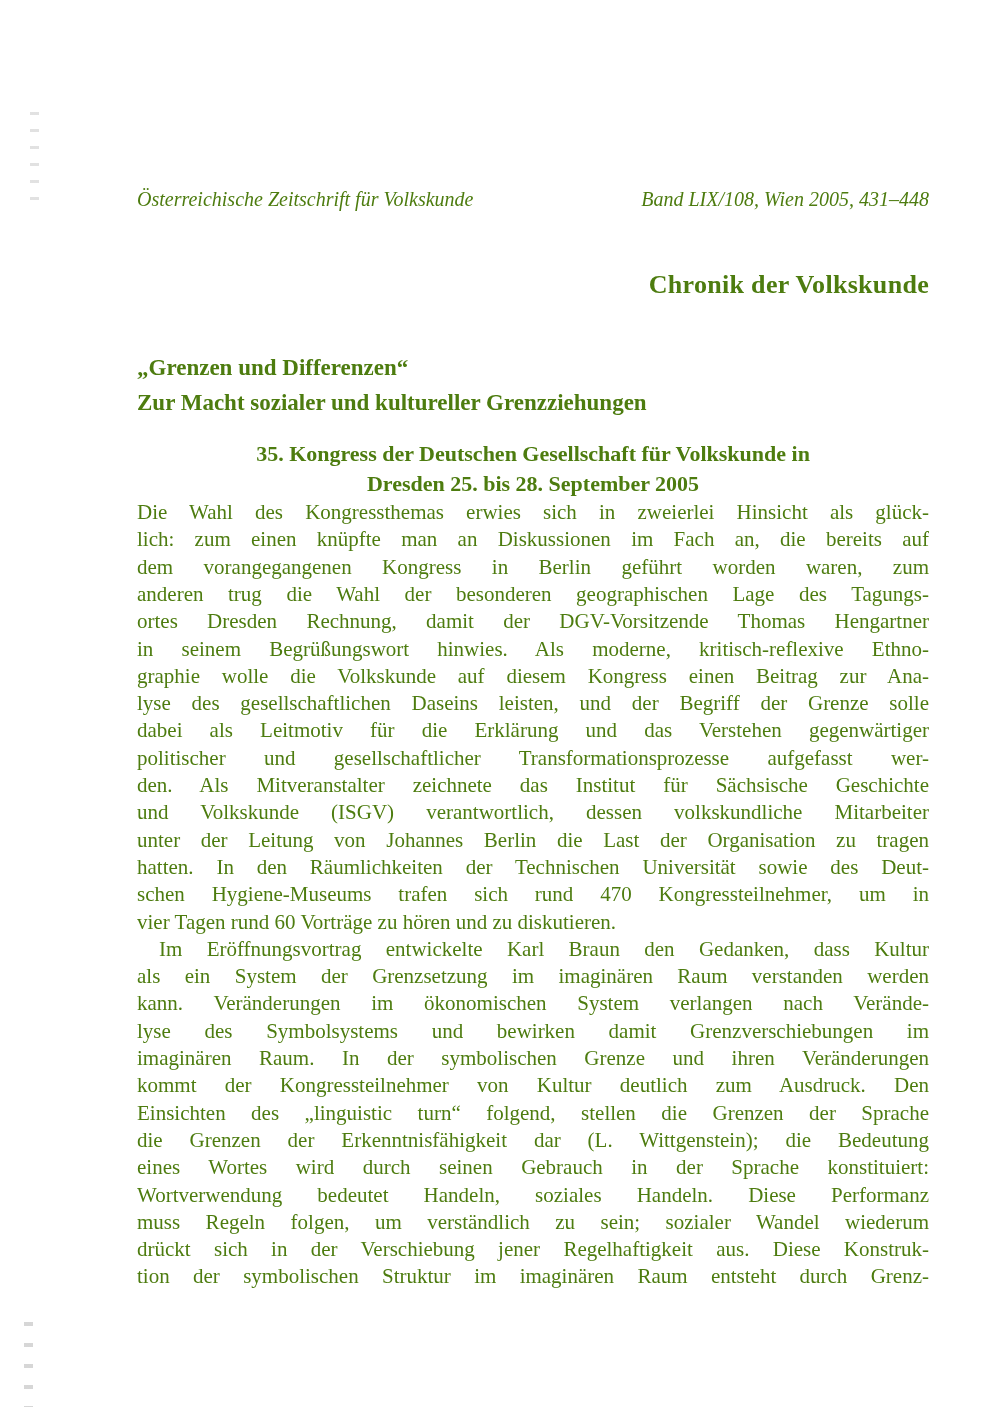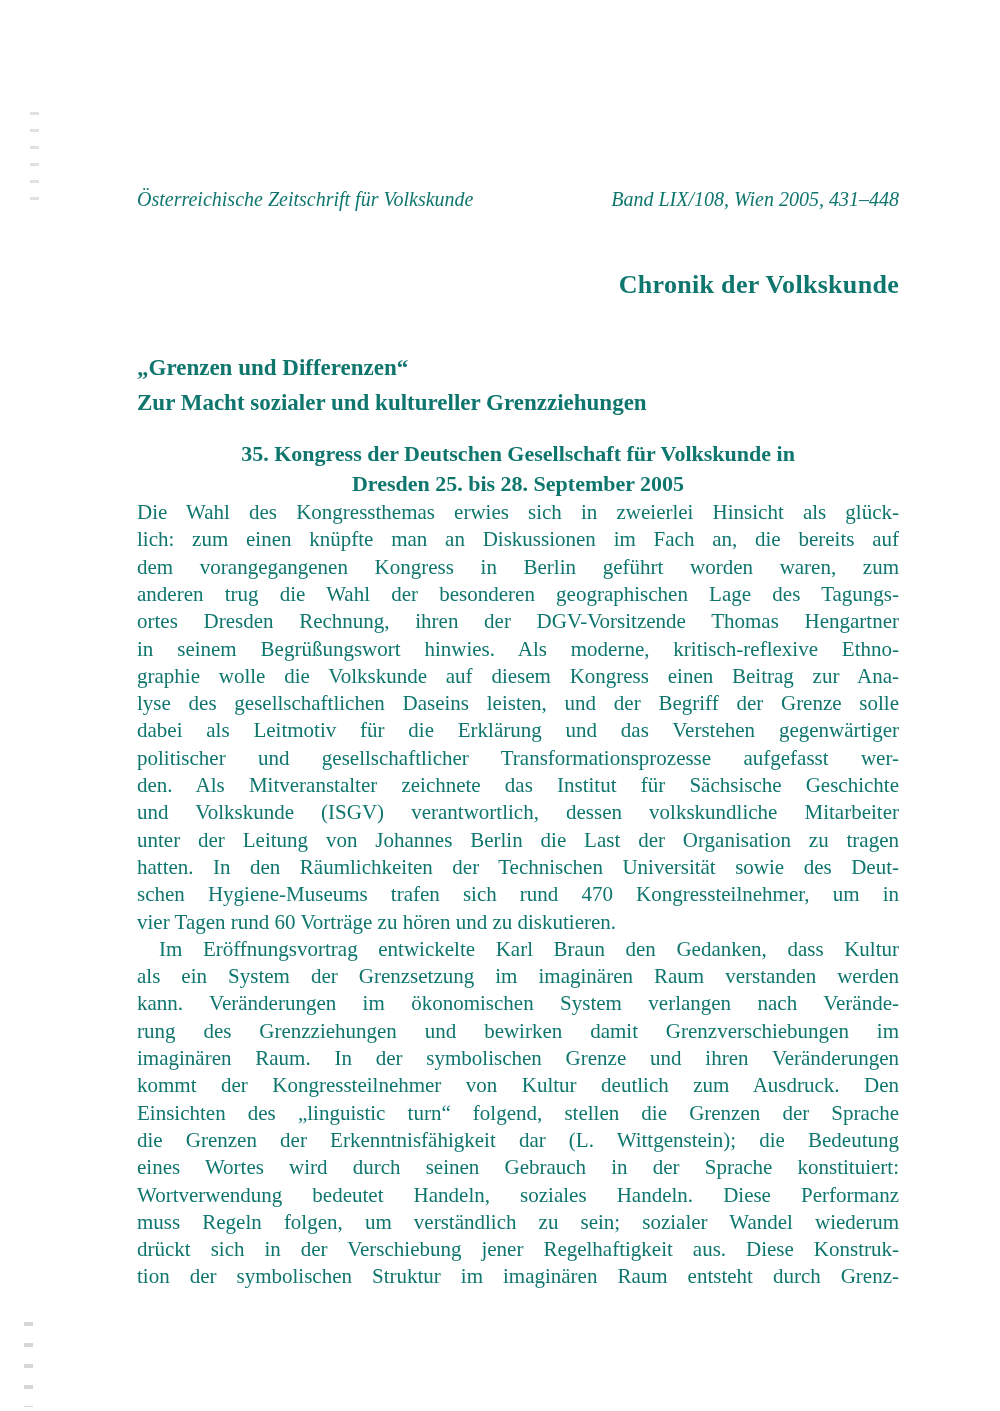--- a/index.html
+++ b/index.html
@@ -6,23 +6,23 @@
     margin: 0;
     padding: 0;
     background: #ffffff;
   }
   .page {
     position: relative;
     width: 1000px;
     height: 1411px;
     background: #ffffff;
     box-sizing: border-box;
-    padding: 186px 101px 0 137px;
+    padding: 186px 71px 0 137px;
     font-family: "Liberation Serif", "DejaVu Serif", serif;
-    color: #0f766e;
+    color: #4d7c0f;
     overflow: hidden;
   }
   
   .artifact-col {
     position: absolute;
     width: 9px;
     pointer-events: none;
   }
   .artifact-top {
     left: 30px;
@@ -115,38 +115,38 @@
     <div>35. Kongress der Deutschen Gesellschaft für Volkskunde in</div>
     <div>Dresden 25. bis 28. September 2005</div>
   </div>
 
   <main class="article-body">
       <div class="paragraph">
         <div class="line">Die Wahl des Kongressthemas erwies sich in zweierlei Hinsicht als glück-</div>
         <div class="line">lich: zum einen knüpfte man an Diskussionen im Fach an, die bereits auf</div>
         <div class="line">dem vorangegangenen Kongress in Berlin geführt worden waren, zum</div>
         <div class="line">anderen trug die Wahl der besonderen geographischen Lage des Tagungs-</div>
-        <div class="line">ortes Dresden Rechnung, ihren der DGV-Vorsitzende Thomas Hengartner</div>
+        <div class="line">ortes Dresden Rechnung, damit der DGV-Vorsitzende Thomas Hengartner</div>
         <div class="line">in seinem Begrüßungswort hinwies. Als moderne, kritisch-reflexive Ethno-</div>
         <div class="line">graphie wolle die Volkskunde auf diesem Kongress einen Beitrag zur Ana-</div>
         <div class="line">lyse des gesellschaftlichen Daseins leisten, und der Begriff der Grenze solle</div>
         <div class="line">dabei als Leitmotiv für die Erklärung und das Verstehen gegenwärtiger</div>
         <div class="line">politischer und gesellschaftlicher Transformationsprozesse aufgefasst wer-</div>
         <div class="line">den. Als Mitveranstalter zeichnete das Institut für Sächsische Geschichte</div>
         <div class="line">und Volkskunde (ISGV) verantwortlich, dessen volkskundliche Mitarbeiter</div>
         <div class="line">unter der Leitung von Johannes Berlin die Last der Organisation zu tragen</div>
         <div class="line">hatten. In den Räumlichkeiten der Technischen Universität sowie des Deut-</div>
         <div class="line">schen Hygiene-Museums trafen sich rund 470 Kongressteilnehmer, um in</div>
         <div class="line last">vier Tagen rund 60 Vorträge zu hören und zu diskutieren.</div>
       </div>
       <div class="paragraph">
         <div class="line indent">Im Eröffnungsvortrag entwickelte Karl Braun den Gedanken, dass Kultur</div>
         <div class="line">als ein System der Grenzsetzung im imaginären Raum verstanden werden</div>
         <div class="line">kann. Veränderungen im ökonomischen System verlangen nach Verände-</div>
-        <div class="line">rung des Grenzziehungen und bewirken damit Grenzverschiebungen im</div>
+        <div class="line">lyse des Symbolsystems und bewirken damit Grenzverschiebungen im</div>
         <div class="line">imaginären Raum. In der symbolischen Grenze und ihren Veränderungen</div>
         <div class="line">kommt der Kongressteilnehmer von Kultur deutlich zum Ausdruck. Den</div>
         <div class="line">Einsichten des „linguistic turn“ folgend, stellen die Grenzen der Sprache</div>
         <div class="line">die Grenzen der Erkenntnisfähigkeit dar (L. Wittgenstein); die Bedeutung</div>
         <div class="line">eines Wortes wird durch seinen Gebrauch in der Sprache konstituiert:</div>
         <div class="line">Wortverwendung bedeutet Handeln, soziales Handeln. Diese Performanz</div>
         <div class="line">muss Regeln folgen, um verständlich zu sein; sozialer Wandel wiederum</div>
         <div class="line">drückt sich in der Verschiebung jener Regelhaftigkeit aus. Diese Konstruk-</div>
         <div class="line">tion der symbolischen Struktur im imaginären Raum entsteht durch Grenz-</div>
       </div>

